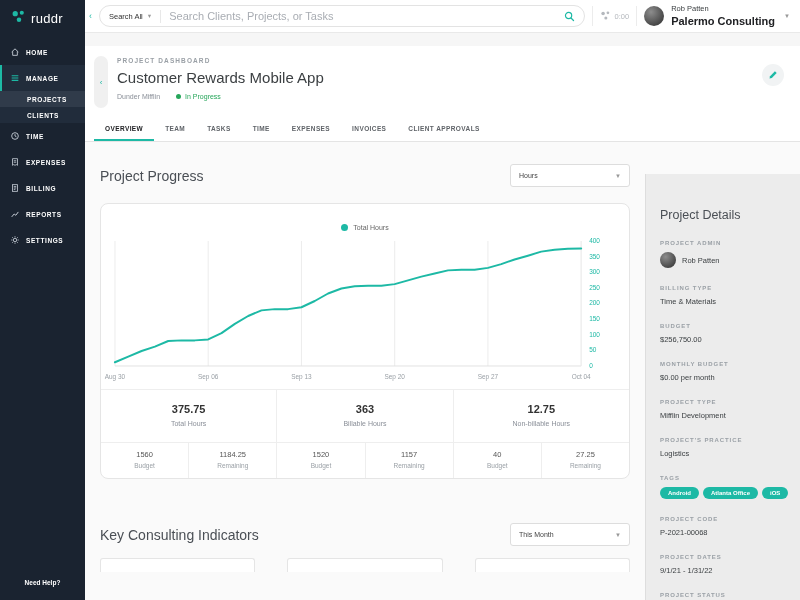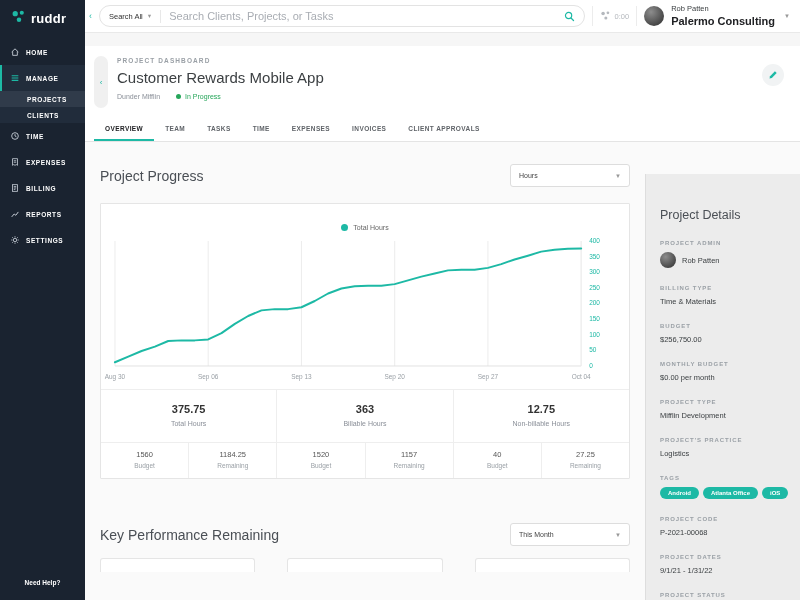--- a/index.html
+++ b/index.html
@@ -4,21 +4,21 @@
 <style>
   * { margin:0; padding:0; box-sizing:border-box; }
   html,body { width:800px; height:600px; overflow:hidden; background:#fff;
               font-family:"Liberation Sans", sans-serif; }
   .app { display:flex; width:800px; height:600px; }
 
   
   .sidebar { width:85px; background:#1a2330; color:#fff; flex-shrink:0;
              display:flex; flex-direction:column; position:relative; }
   .logo { display:flex; align-items:center; gap:5px; padding:9px 0 11px 11px; cursor:pointer;}
-  .logo-text { font-size:13px; font-weight:bold; letter-spacing:.3px; }
+  .logo-text { font-size:13px; font-weight:normal; letter-spacing:.3px; }
   .nav-item { display:flex; align-items:center; gap:6px; padding:8px 6px 8px 10px;
               font-size:6.5px; font-weight:bold; letter-spacing:.6px; cursor:pointer; }
   .nav-item.group { background:#212c3b; border-left:2px solid #1db9a5; padding-left:8px; }
   .sub-item { padding:4.5px 6px 4.5px 27px; font-size:6.5px; font-weight:bold;
               letter-spacing:.6px; cursor:pointer; }
   .sub-item.group { background:#212c3b; }
   .sub-item.selected { background:#303b4a; }
   .nav-icon { width:10px; height:10px; display:inline-flex; color:#c3cad3; }
   .nav-icon.accent { color:#1db9a5; }
   .nav-icon svg { width:10px; height:10px; }
@@ -71,21 +71,21 @@
   .center { flex:1; min-width:0; padding:0 15px; overflow:hidden; }
   .section-head { display:flex; justify-content:space-between; align-items:center;
                   margin-top:22px; margin-bottom:16px; }
   .section-head.kpi-head { margin-top:44px; margin-bottom:12px; }
   .section-title { font-size:14px; font-weight:400; color:#4a4f55; }
   .select { width:120px; height:23px; background:#fff; border:1px solid #ddd; border-radius:3px;
             display:flex; align-items:center; justify-content:space-between; padding:0 8px;
             font-size:7px; color:#444; cursor:pointer; }
   .select .tiny-chev { font-size:6px; }
 
-  .chart-card { background:#fff; border:1px solid #e5e5e5; border-radius:1px; }
+  .chart-card { background:#fff; border:1px solid #e5e5e5; border-radius:8px; }
   .legend { display:flex; justify-content:center; align-items:center; gap:5px; padding-top:20px; }
   .legend-dot { width:7px; height:7px; border-radius:50%; background:#1db9a5; }
   .legend-label { font-size:7px; color:#666; }
   #chart-svg { display:block; width:100%; height:158px; }
 
   .stats-row { display:flex; border-top:1px solid #eee; }
   .stat-col { flex:1; text-align:center; padding:13px 0 15px; border-left:1px solid #eee; }
   .stat-col:first-child { border-left:none; }
   .stat-value { font-size:11px; font-weight:bold; color:#333; margin-bottom:5px; }
   .stat-label { font-size:7px; color:#8a8f98; }
@@ -346,21 +346,21 @@
                 <div class="budget-label">Budget</div>
               </div>
               <div class="budget-cell">
                 <div class="budget-value">27.25</div>
                 <div class="budget-label">Remaining</div>
               </div>
             </div>
         </div>
 
         <div class="section-head kpi-head">
-          <div class="section-title">Key Performance Remaining</div>
+          <div class="section-title">Key Consulting Indicators</div>
           <div class="select">
             <span>This Month</span>
             <span class="tiny-chev">▼</span>
           </div>
         </div>
         <div class="kpi-cards">
           <div class="kpi-card"></div>
           <div class="kpi-card"></div>
           <div class="kpi-card"></div>
         </div>

